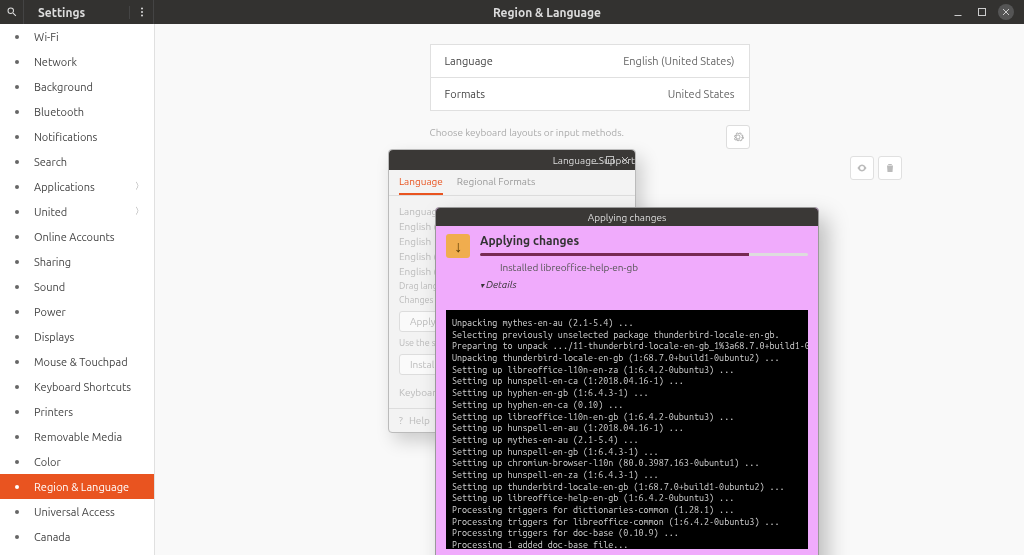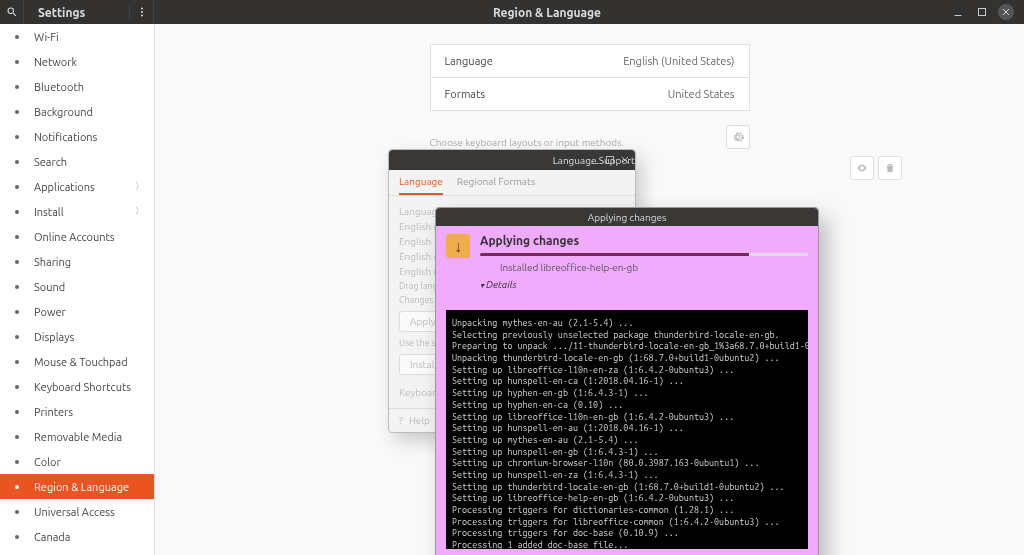--- a/index.html
+++ b/index.html
@@ -29,21 +29,21 @@
   
   .main { position: absolute; top:24px; left:155px; right:0; bottom:0; background:#f9f9f9; padding:20px 40px; }
   .settings-group { width: 320px; margin: 0 auto; }
   .settings-row { display:flex; justify-content:space-between; align-items:center; padding:10px 14px; background:#fff; border:1px solid #e0e0e0; font-size:11px; color:#444;}
   .settings-row + .settings-row { border-top:none; }
   .settings-row .val { color:#666; }
 
   .input-sources { width:320px; margin: 14px auto 0; }
   .is-head { display:flex; justify-content:space-between; align-items:flex-start; }
   .is-head .txt { font-size:11px; color:#555;}
-  .is-head .sub { font-size:10px; color:#aaa; margin-top:12px;}
+  .is-head .sub { font-size:10px; color:#aaa; margin-top:2px;}
   .gear-btn { width:24px; height:24px; border:1px solid #ddd; background:#fff; border-radius:3px; display:flex; align-items:center; justify-content:center; color:#888;}
   .is-right-btns { display:flex; gap:4px; position:absolute; left:695px; top:132px;}
   .is-right-btns .btn { width:24px; height:24px; border:1px solid #e0e0e0; background:#fff; border-radius:3px; display:flex; align-items:center; justify-content:center; color:#bbb;}
 
   
   .lang-window { position:absolute; left:388px; top:149px; width:248px; background:#f3f3f3; border:1px solid #bbb; box-shadow: 6px 8px 18px rgba(0,0,0,0.18); border-radius:4px; }
   .lw-titlebar { height:20px; background:#3a3836; color:#ddd; display:flex; align-items:center; justify-content:flex-end; font-size:10px; border-radius:4px 4px 0 0; position:relative;}
   .lw-titlebar .ctrls { position:absolute; right:4px; display:flex; gap:3px;}
   .lw-titlebar .c { width:12px; height:12px; display:flex; align-items:center; justify-content:center; font-size:9px; color:#bbb;}
   .lw-tabs { display:flex; padding: 6px 10px 0 10px; gap:14px; border-bottom:1px solid #ddd; font-size:10px; color:#999;}
@@ -157,29 +157,29 @@
         </svg>
       </span>
       <span class="lbl">Network</span>
     </div>
     <div class="side-item">
       <span class="icn">
         <svg class="i">
           <use href="#ic-dot"></use>
         </svg>
       </span>
+      <span class="lbl">Background</span>
+    </div>
+    <div class="side-item">
+      <span class="icn">
+        <svg class="i">
+          <use href="#ic-dot"></use>
+        </svg>
+      </span>
       <span class="lbl">Bluetooth</span>
-    </div>
-    <div class="side-item">
-      <span class="icn">
-        <svg class="i">
-          <use href="#ic-dot"></use>
-        </svg>
-      </span>
-      <span class="lbl">Background</span>
     </div>
     <div class="side-item">
       <span class="icn">
         <svg class="i">
           <use href="#ic-dot"></use>
         </svg>
       </span>
       <span class="lbl">Notifications</span>
     </div>
     <div class="side-item">
@@ -198,21 +198,21 @@
       </span>
       <span class="lbl">Applications</span>
       <span class="chev">〉</span>
     </div>
     <div class="side-item">
       <span class="icn">
         <svg class="i">
           <use href="#ic-dot"></use>
         </svg>
       </span>
-      <span class="lbl">Install</span>
+      <span class="lbl">United</span>
       <span class="chev">〉</span>
     </div>
     <div class="side-item">
       <span class="icn">
         <svg class="i">
           <use href="#ic-dot"></use>
         </svg>
       </span>
       <span class="lbl">Online Accounts</span>
     </div>

